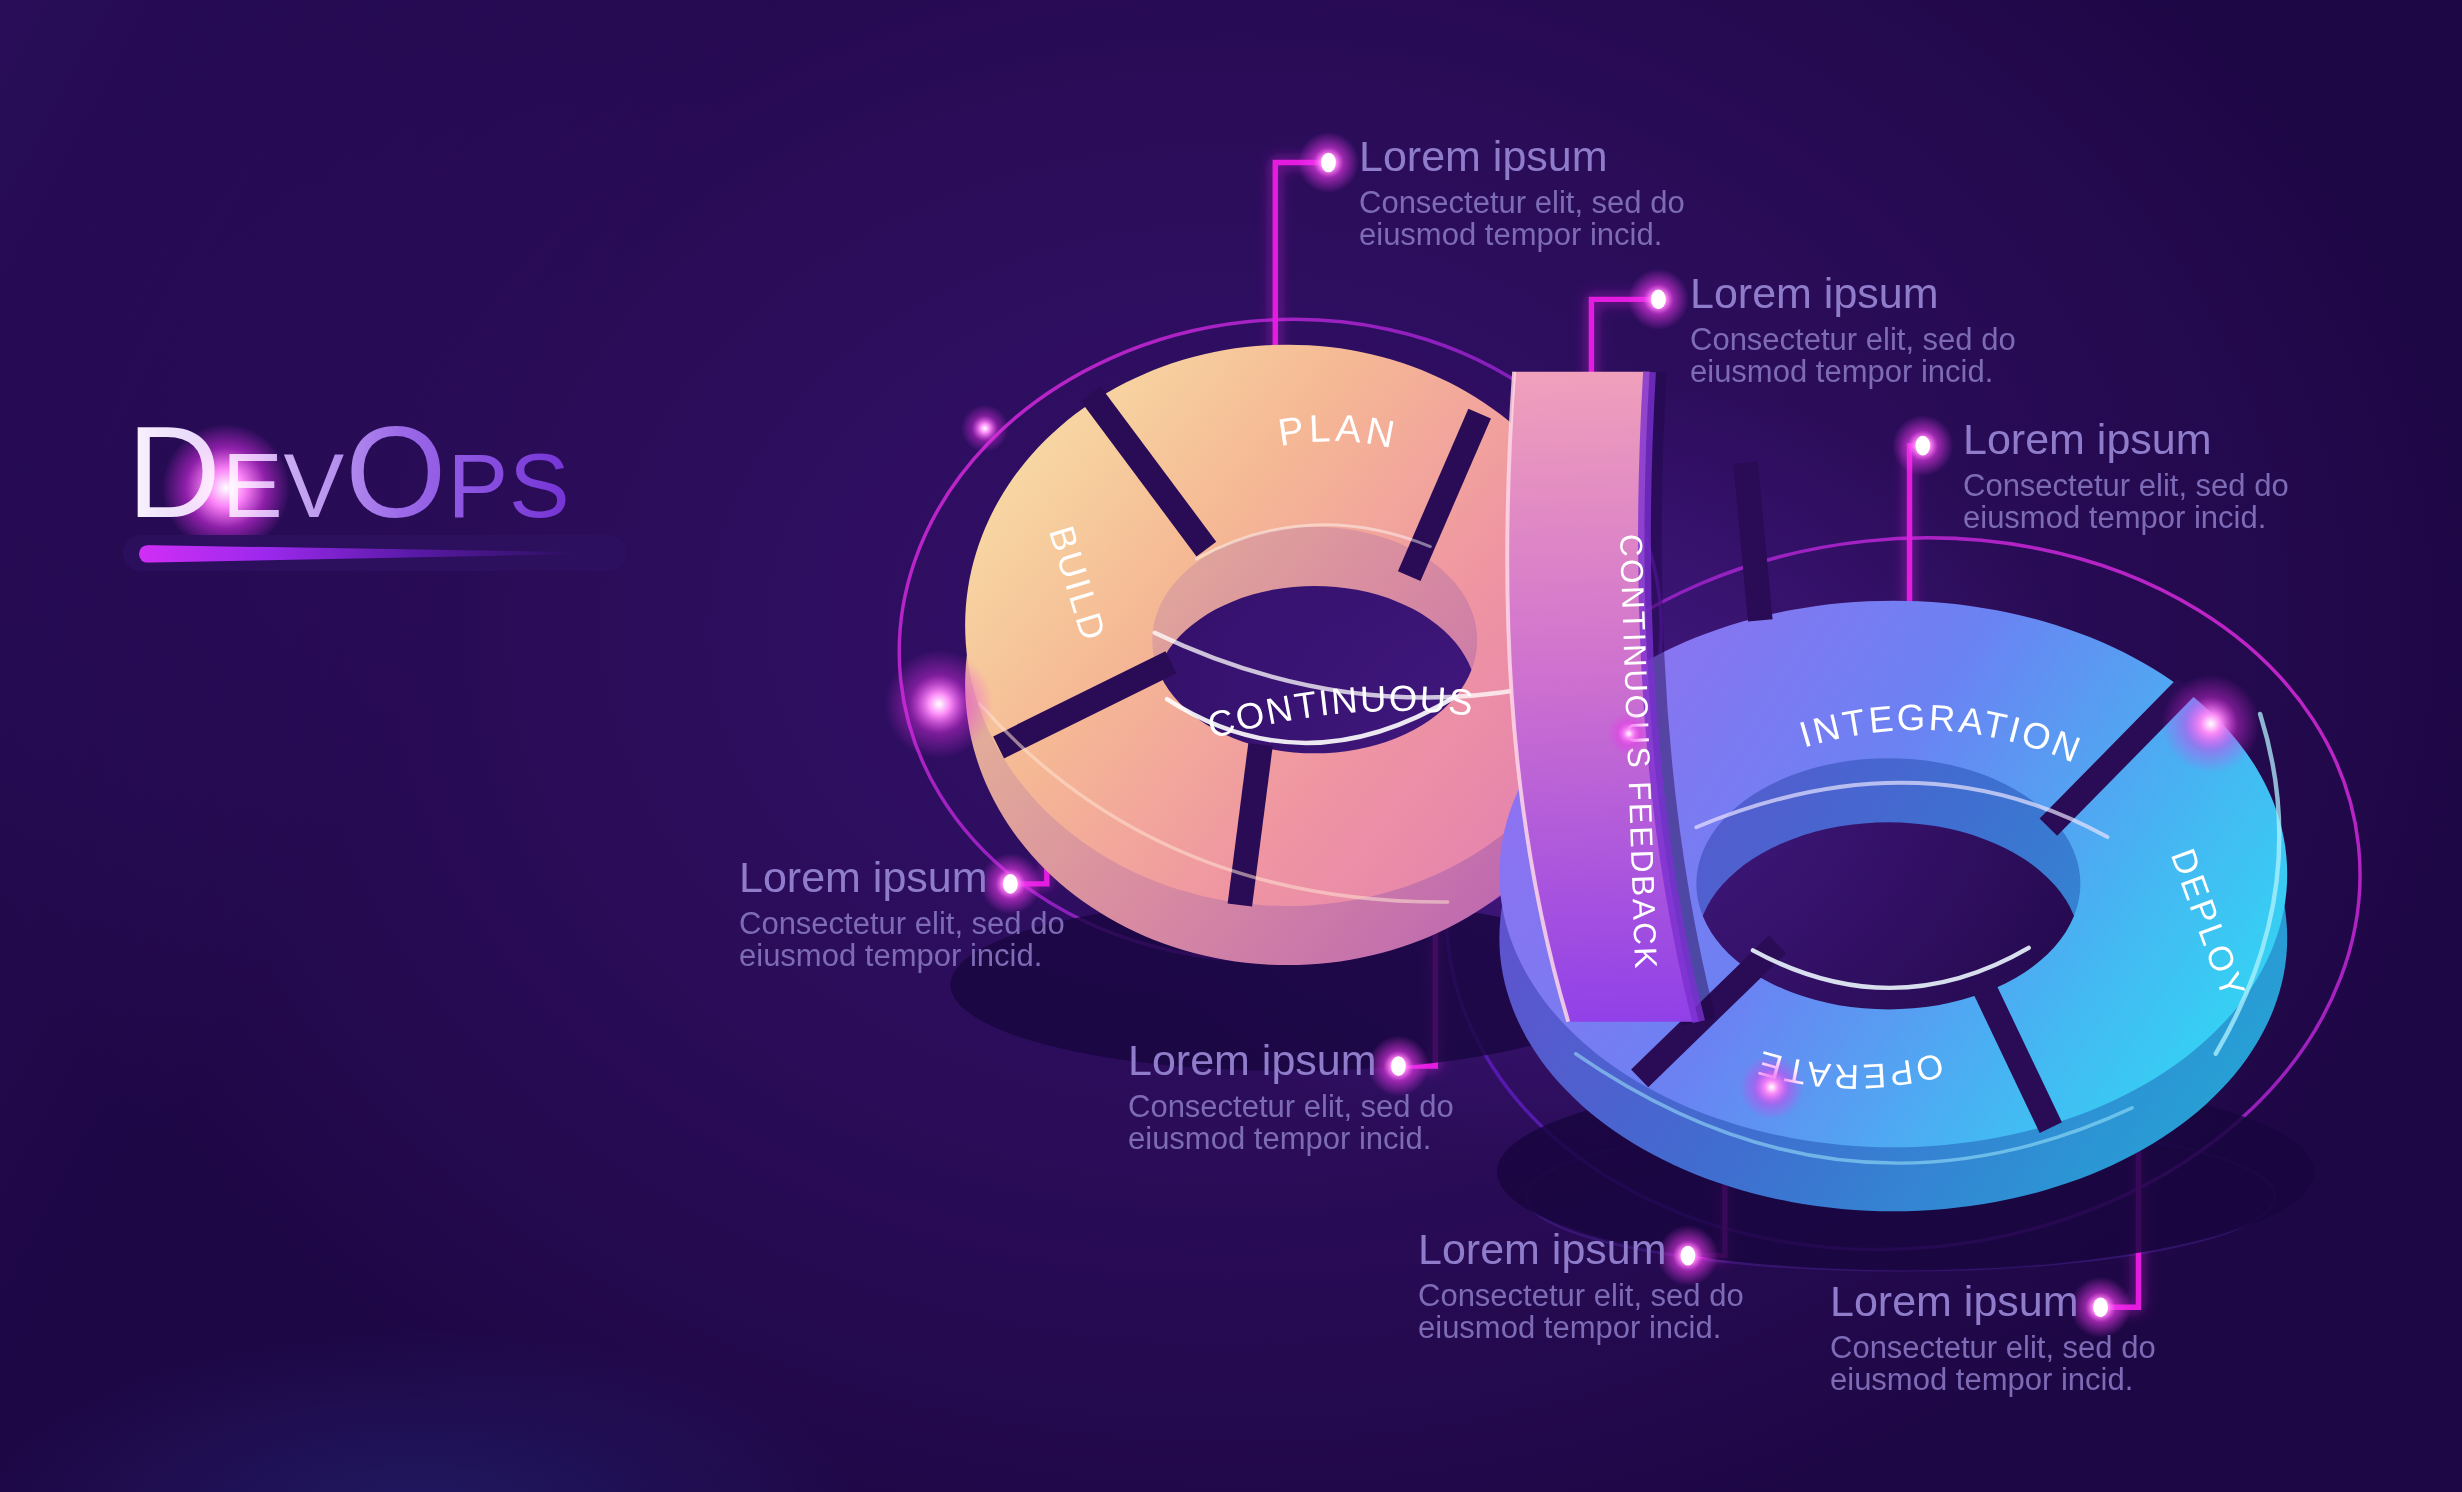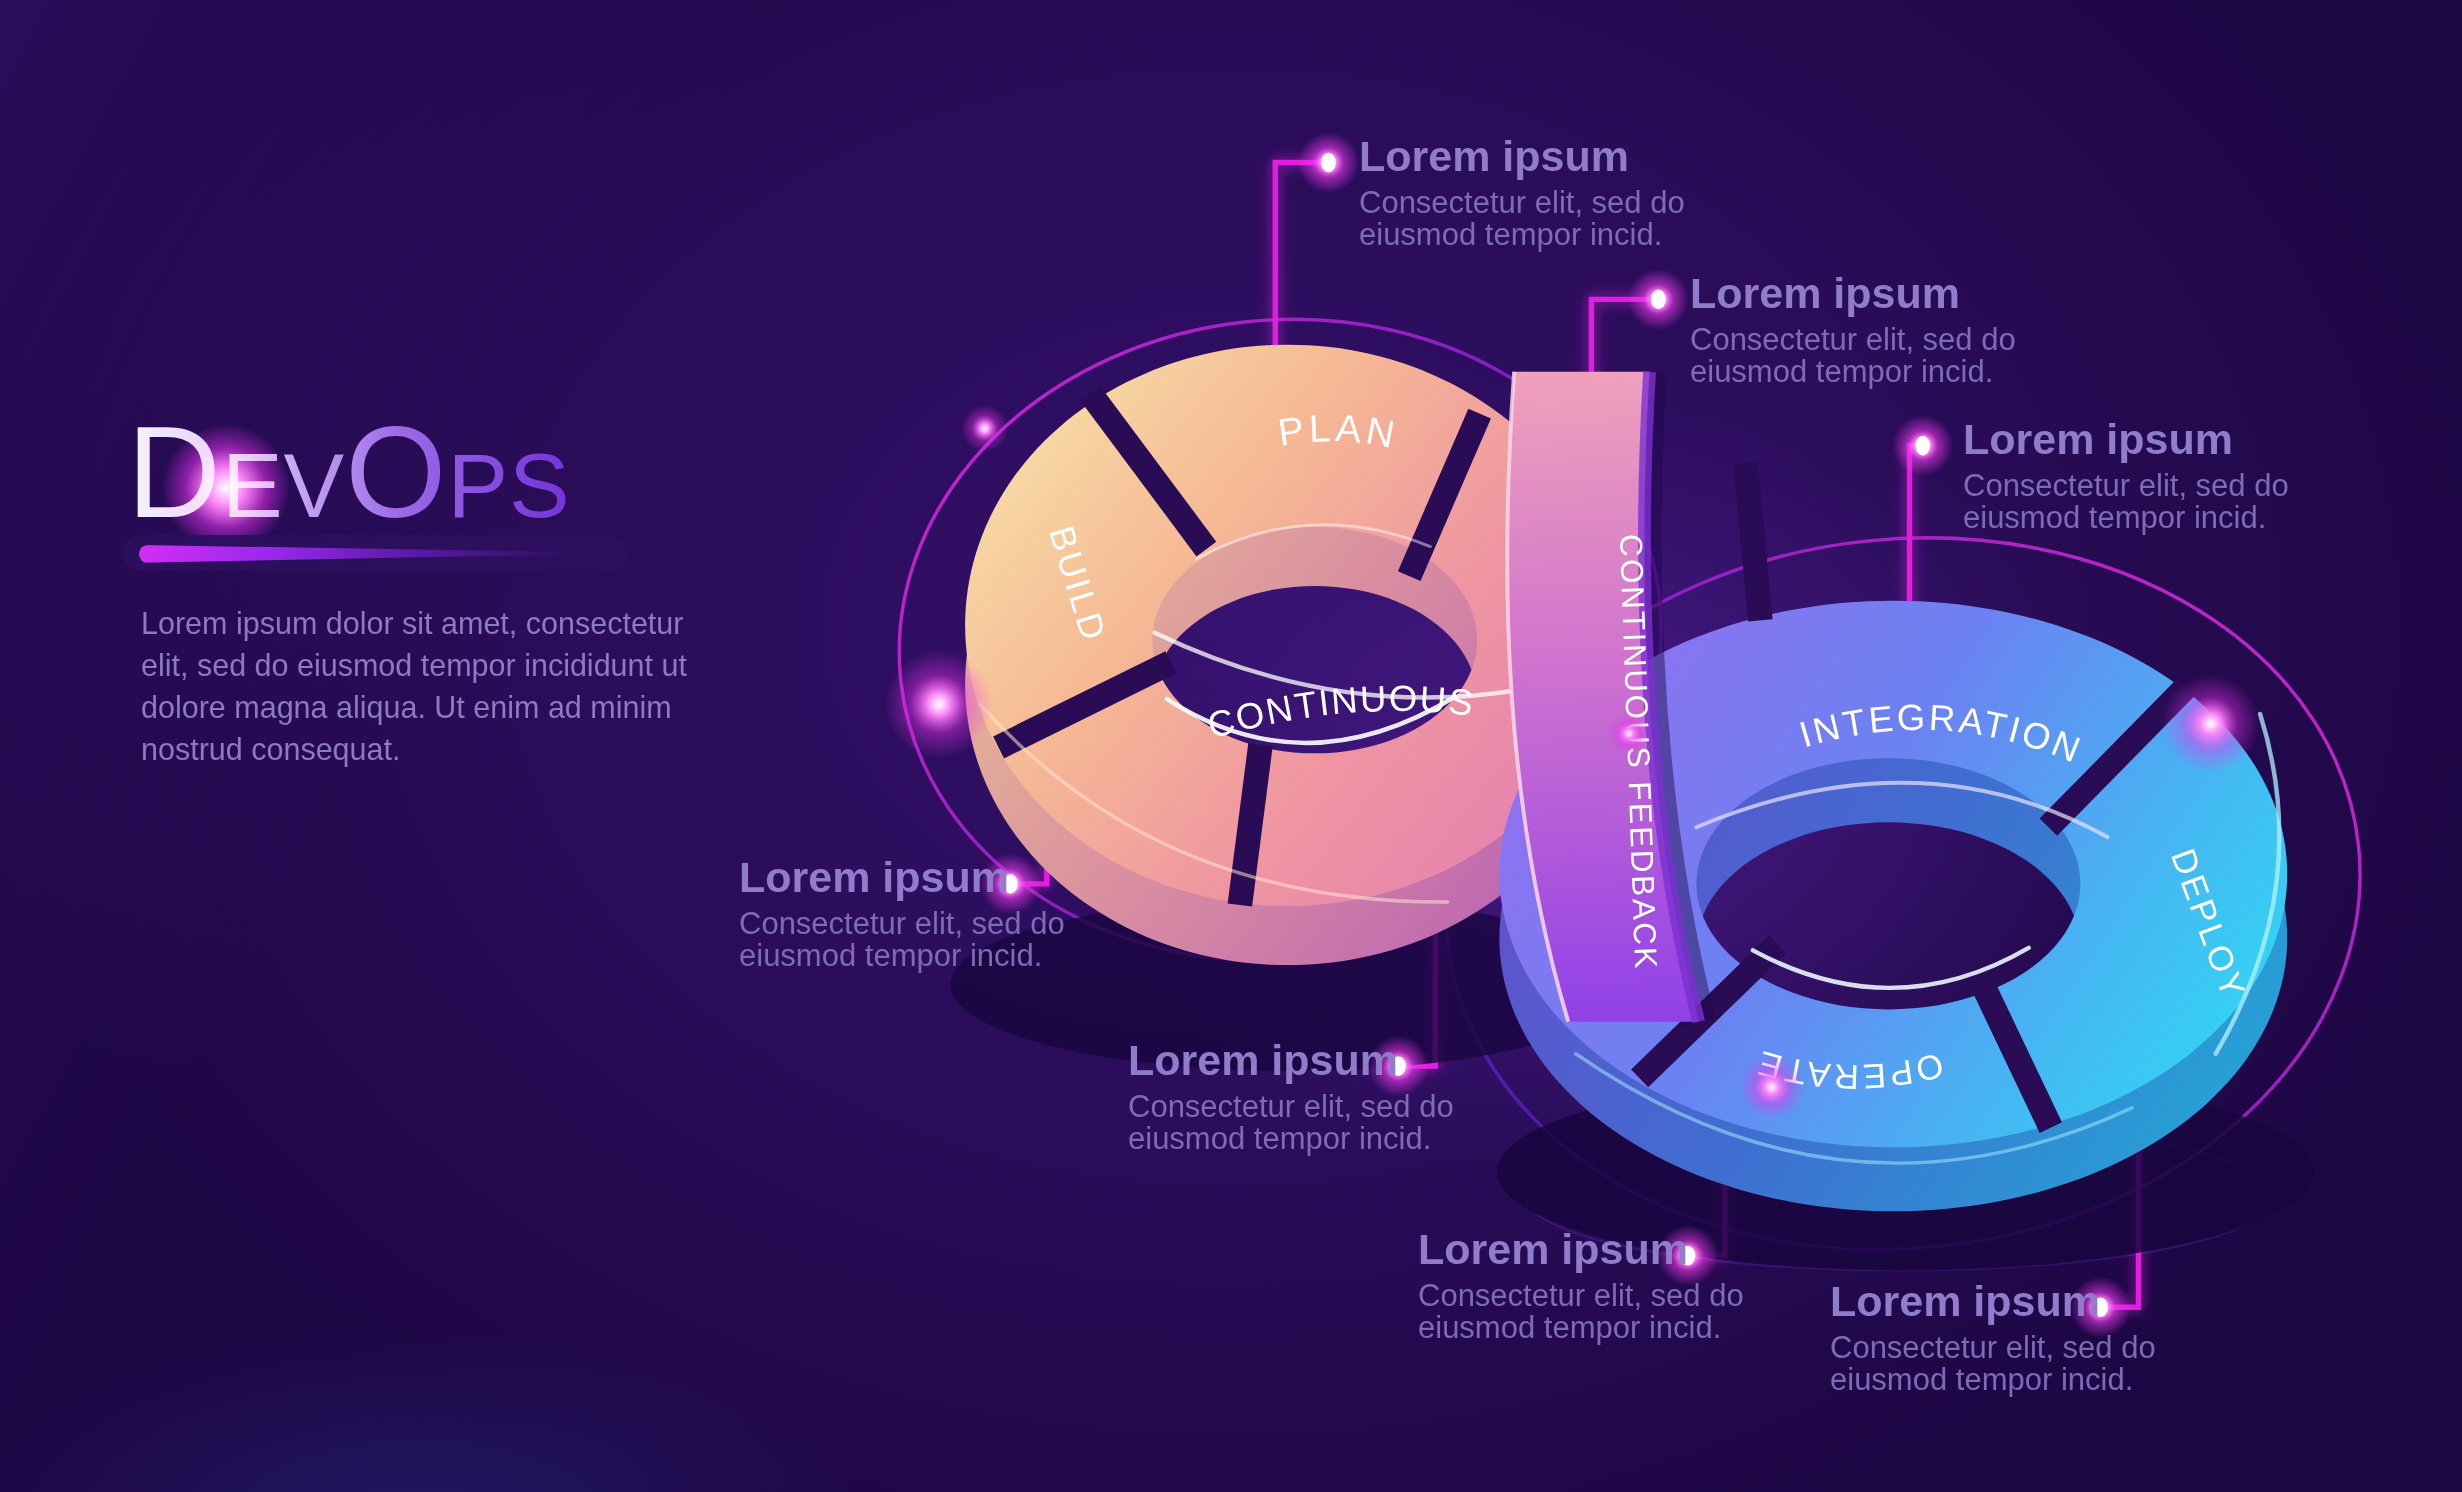--- a/index.html
+++ b/index.html
@@ -21,21 +21,21 @@
     mix-blend-mode:screen;pointer-events:none;}
   .beam-capsule{position:absolute;left:123px;top:535px;width:504px;height:36px;border-radius:19.7px;
     background:#2c0f5e;opacity:.9;}
   .beam{position:absolute;left:139px;top:545px;width:439px;height:17.7px;border-radius:8.9px 0 0 8.9px;
     background:linear-gradient(90deg,#d12ef5 0%,#9a28ec 30%,#5a1aa8 62%,rgba(60,18,120,0) 100%);
     clip-path:polygon(0 0,100% 40%,100% 52%,0 100%);}
   .intro{position:absolute;left:141px;top:602px;width:739px;font-size:30.5px;line-height:42px;
     color:#8d7ac1;white-space:pre-line;}
   
   .callout{position:absolute;width:364px;}
-  .callout h3{margin:0 0 7.9px 0;font-weight:700;font-size:43px;line-height:45px;color:#8f7dcb;}
+  .callout h3{margin:0 0 7.9px 0;font-weight:400;font-size:43px;line-height:45px;color:#8f7dcb;}
   .callout p{margin:0;font-size:31px;line-height:32.5px;color:#7d6bb6;white-space:pre-line;}
   #callout-0{left:1359px;top:134px;}
   #callout-1{left:1690px;top:271px;}
   #callout-2{left:1963px;top:417px;}
   #callout-3{left:739px;top:855px;}
   #callout-4{left:1128px;top:1038px;}
   #callout-5{left:1418px;top:1227px;}
   #callout-6{left:1830px;top:1279px;}
   
   svg.loop{position:absolute;inset:0;}
@@ -222,24 +222,20 @@
       <circle cx="3598" cy="2208" r="66" fill="url(#flare)"></circle>
       <circle cx="3308" cy="1490" r="44" fill="url(#flare)"></circle>
     </g>
   </svg>
 
   <div class="title">DevOps</div>
   <div class="title-flare"></div>
   <div class="beam-capsule"></div>
   <div class="beam"></div>
 
-  <div class="intro">Lorem ipsum dolor sit amet, consectetur
-elit, sed do eiusmod tempor incididunt ut
-dolore magna aliqua. Ut enim ad minim
-nostrud consequat.</div>
 
   <div class="callout" id="callout-0">
     <h3>Lorem ipsum</h3>
     <p>Consectetur elit, sed do
 eiusmod tempor incid.</p>
   </div>
   <div class="callout" id="callout-1">
     <h3>Lorem ipsum</h3>
     <p>Consectetur elit, sed do
 eiusmod tempor incid.</p>

